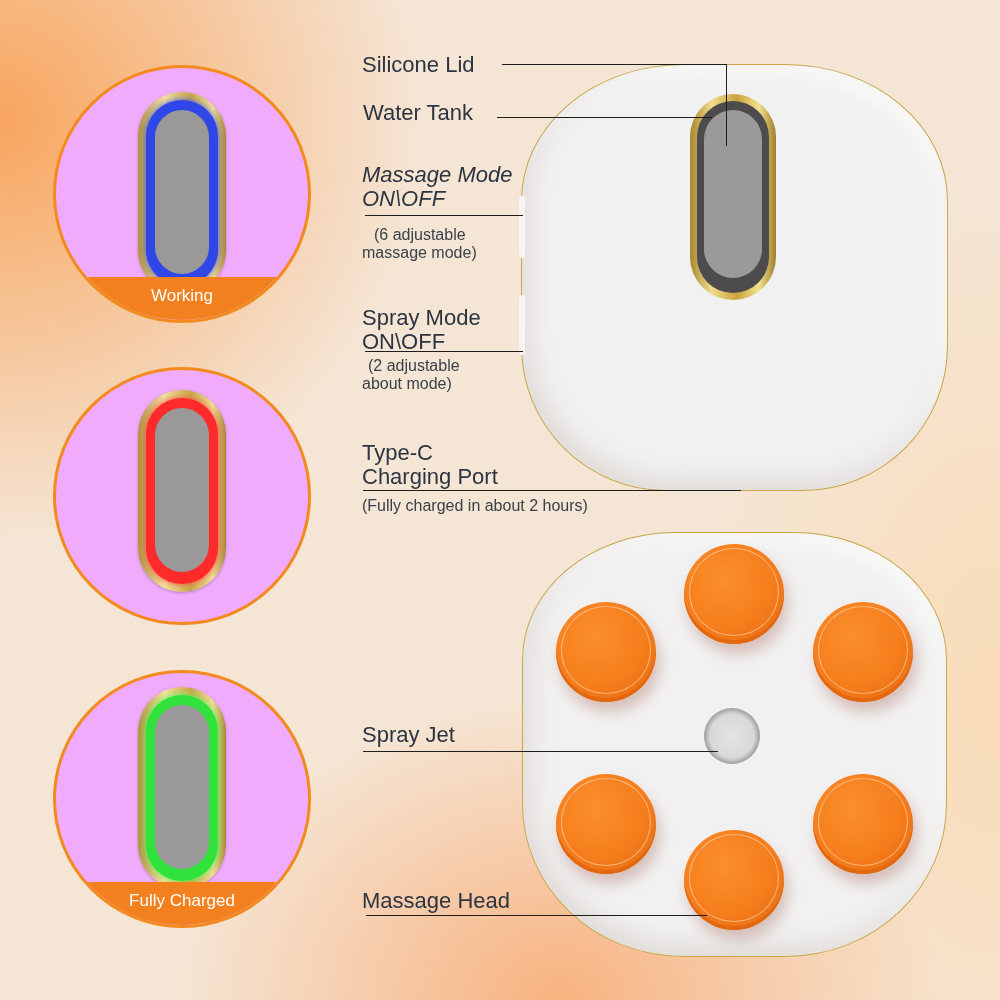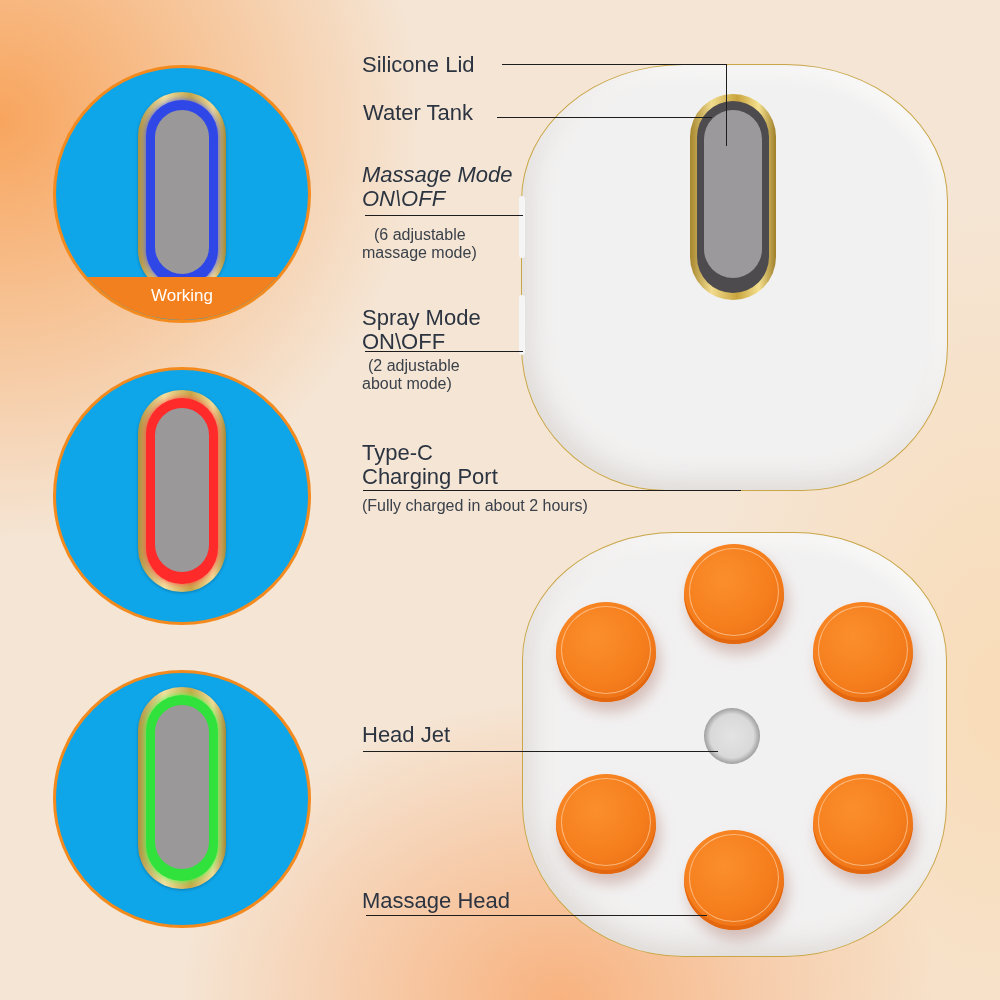--- a/index.html
+++ b/index.html
@@ -7,21 +7,21 @@
     width:1000px; height:1000px; position:relative; overflow:hidden;
     font-family: "Liberation Sans", "DejaVu Sans", sans-serif;
     background:
       radial-gradient(ellipse 420px 420px at 0px 120px, #f8a55e 0%, rgba(248,165,94,0.55) 45%, rgba(248,165,94,0) 100%),
       radial-gradient(ellipse 380px 300px at 560px 1000px, #f8b27f 0%, rgba(248,178,127,0) 100%),
       radial-gradient(ellipse 300px 500px at 1000px 700px, #f9dcb8 0%, rgba(249,220,184,0) 100%),
       #f5e5d4;
   }
   .status-circle {
     position:absolute; width:258px; height:258px; border-radius:50%;
-    background:#0ea5e9; border:3px solid #f38a1e; overflow:hidden; box-sizing:border-box;
+    background:#f0abfc; border:3px solid #f38a1e; overflow:hidden; box-sizing:border-box;
   }
   .status-circle .band {
     position:absolute; left:0; right:0; bottom:0; height:43px; background:#f3801f;
     color:#fff; text-align:center; font-size:17px; line-height:38px;
   }
   .indicator {
     position:absolute; left:50%; top:24px; transform:translateX(-50%);
     width:88px; height:202px; border-radius:44px;
     background:linear-gradient(90deg,#b0923e,#f3e1a0 30%,#c8a848 60%,#f2dc98 85%,#a78a36);
     box-shadow:0 1px 3px rgba(0,0,0,0.25);
@@ -79,20 +79,21 @@
     <div class="glow" style="background:#ff2a2a; box-shadow:0 0 6px #ff4040;"></div>
     <div class="inner"></div>
   </div>
 </div>
 
 <div class="status-circle" style="left:53px; top:670px;">
   <div class="indicator" style="top:14px;">
     <div class="glow" style="background:#31e23c; box-shadow:0 0 6px #40ff50;"></div>
     <div class="inner"></div>
   </div>
+  <div class="band">Fully Charged</div>
 </div>
 
 <div class="device" style="left:521px; top:64px; width:427px; height:427px; border-radius:38% 38% 34% 34% / 32% 32% 34% 34%;">
   <div class="tank" style="left:168px; top:29px;">
     <div class="rim"></div>
     <div class="fill"></div>
   </div>
 </div>
 
 <div style="position:absolute; left:519px; top:196px; width:6px; height:62px; background:#f5f5f5; border-radius:3px;"></div>
@@ -135,17 +136,17 @@
   <div>about mode)</div>
 </div>
 
 <div class="label big" style="left:362px; top:441px;">
   <div>Type-C</div>
   <div>Charging Port</div>
 </div>
 <div class="line" style="left:363px; top:490px; width:378px;"></div>
 <div class="label small" style="left:362px; top:497px;">(Fully charged in about 2 hours)</div>
 
-<div class="label big" style="left:362px; top:723px;">Head Jet</div>
+<div class="label big" style="left:362px; top:723px;">Spray Jet</div>
 <div class="line" style="left:363px; top:751px; width:355px;"></div>
 
 <div class="label big" style="left:362px; top:889px;">Massage Head</div>
 <div class="line" style="left:366px; top:915px; width:341px;"></div>
 
 </body></html>

